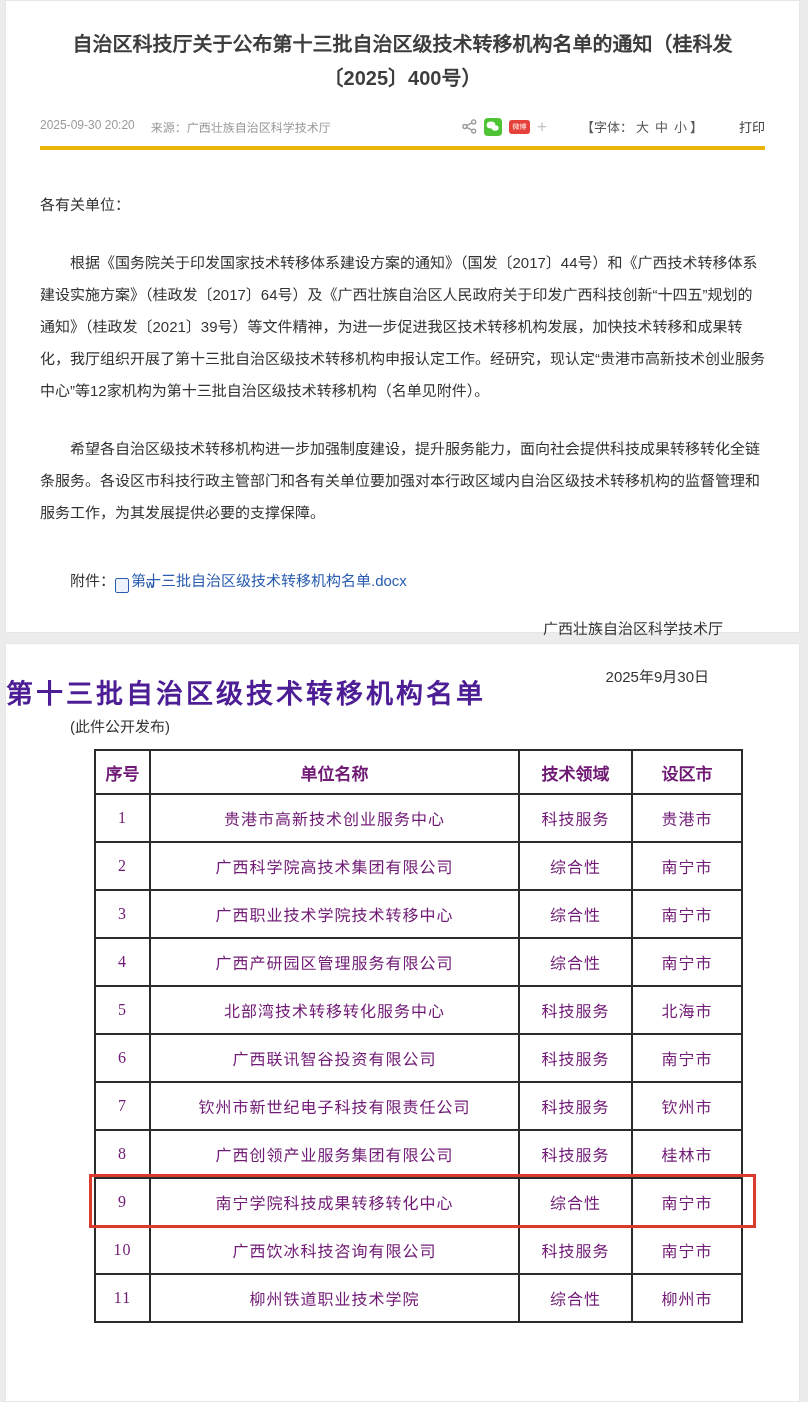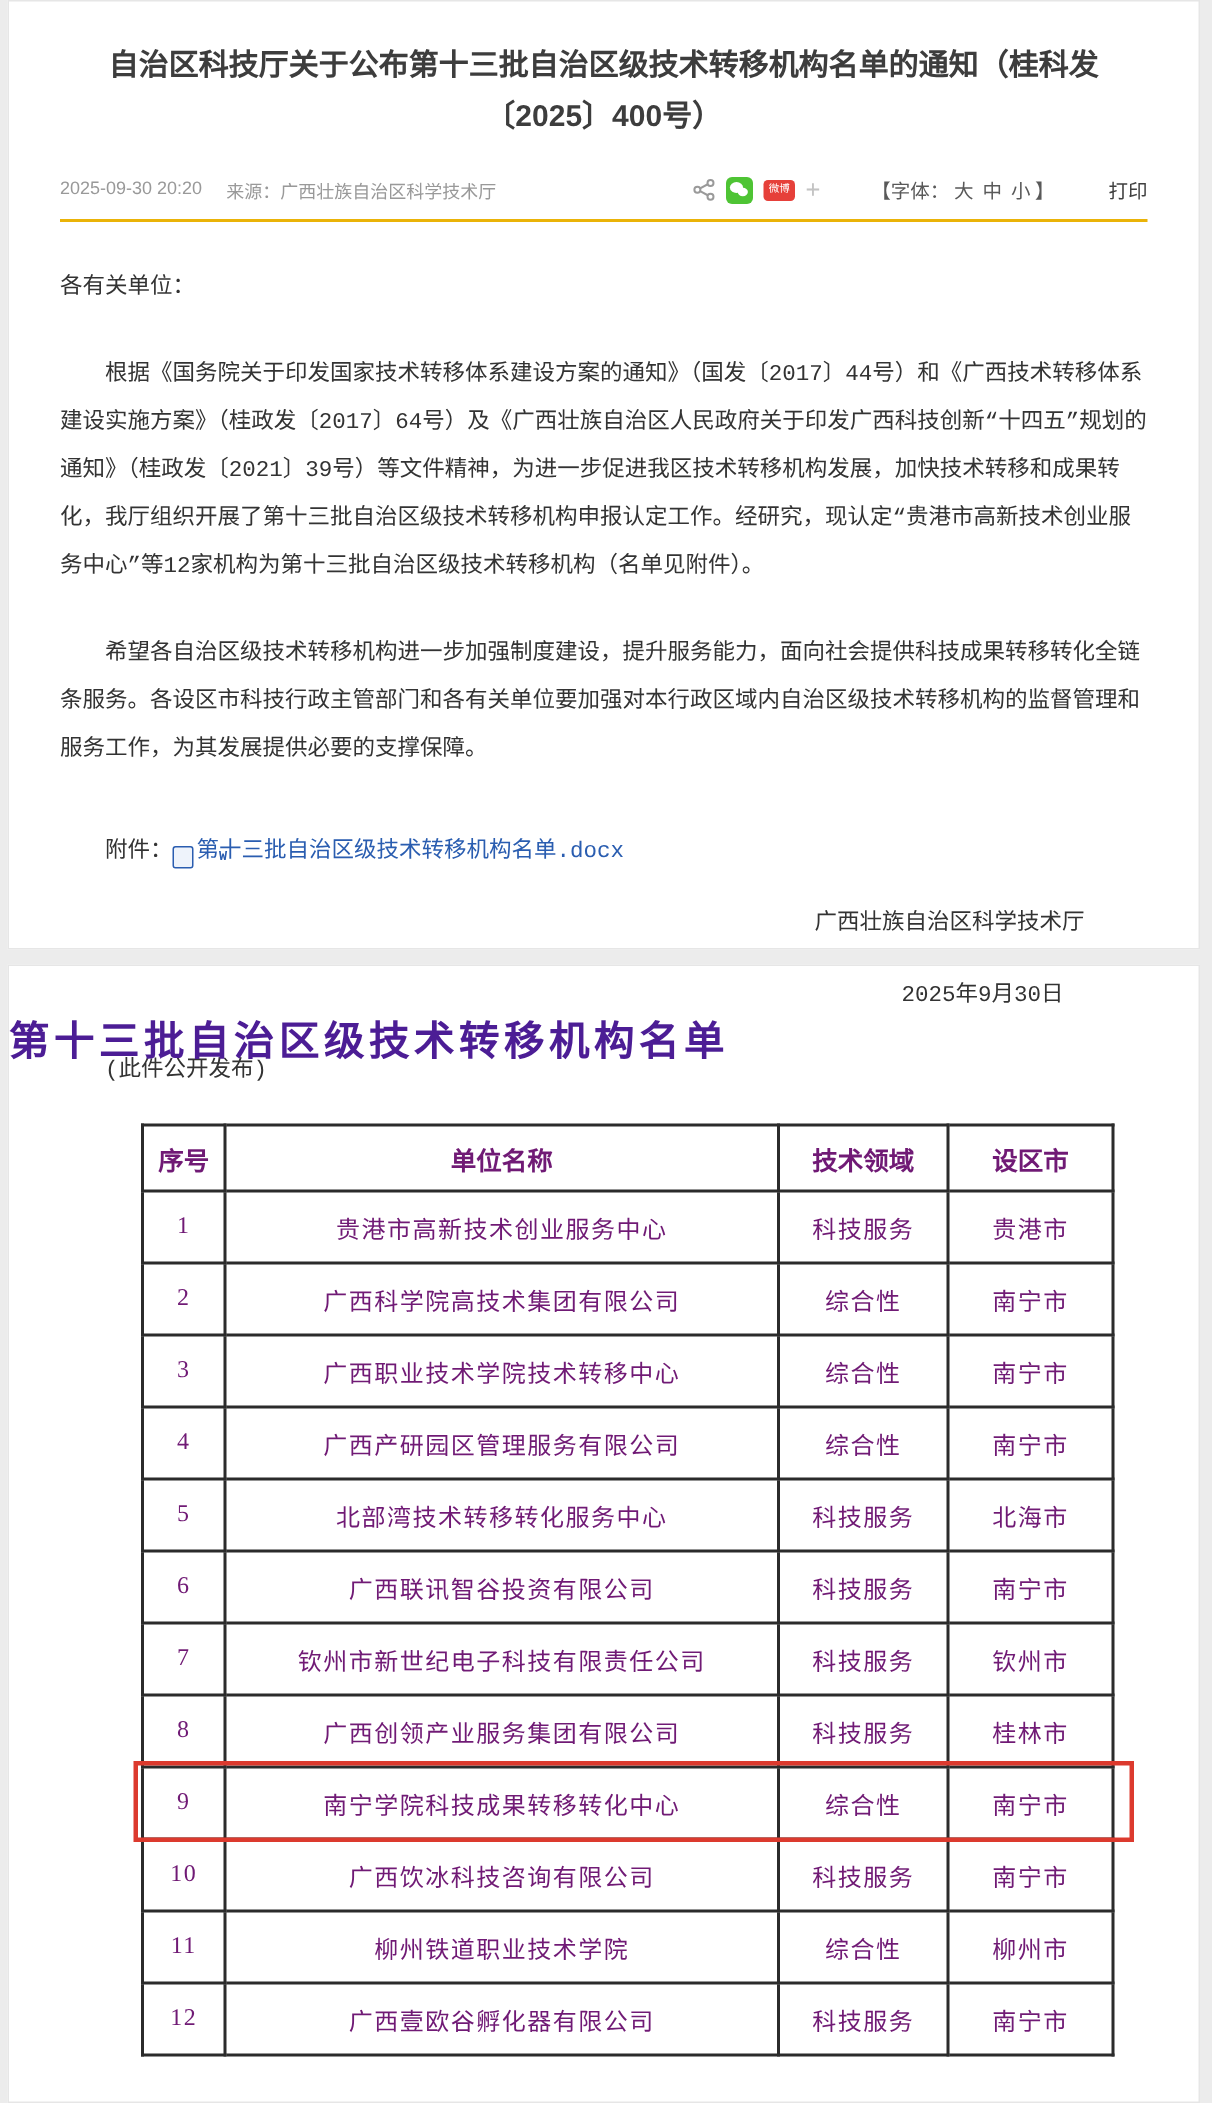--- a/index.html
+++ b/index.html
@@ -28,41 +28,41 @@
     max-width: 680px;
     margin: 0 auto;
   }
   .meta-row {
     margin-top: 22px;
     display: flex;
     align-items: center;
     font-size: 12px;
     color: #999;
     padding-bottom: 10px;
-    border-bottom: 2px solid #eab308;
+    border-bottom: 4px solid #eab308;
     gap: 25px;
   }
   .meta-left { display: flex; gap: 16px; white-space: nowrap; }
   .meta-right { margin-left: auto; display: flex; align-items: center; }
   .share-icons { display: flex; align-items: center; gap: 7px; margin-right: 34px; }
   .icon-share svg { display: block; }
   .icon-wechat {
     width: 18px; height: 18px; border-radius: 4px;
     display: inline-flex; align-items: center; justify-content: center;
   }
   .icon-weibo {
     width: 21px; height: 14px; border-radius: 3px;
     color: #fff; font-size: 7px; line-height: 14px; text-align: center;
     letter-spacing: 0;
   }
   .icon-plus { color: #c3c3c3; font-size: 17px; line-height: 14px; cursor: pointer; }
   .font-widget { color: #595959; font-size: 13px; white-space: nowrap; margin-right: 36px; }
   .font-size-opt { cursor: pointer; margin: 0 3px; }
   .print-btn { color: #404040; font-size: 13px; cursor: pointer; }
-  .article-body { padding-top: 22px; font-size: 15px; color: #333; font-family: Liberation Mono, monospace; }
+  .article-body { padding-top: 33px; font-size: 15px; color: #333; }
   .article-body p { line-height: 32px; }
   .salutation { margin-top: 6px; }
   .para { text-indent: 2em; margin-top: 26px; }
   .attachment-line { margin-top: 36px; text-indent: 2em; }
   .attach-label { color: #333; }
   .doc-icon {
     display: inline-block;
     width: 14px; height: 15px;
     border: 1px solid #2a5db0;
     border-radius: 2px;
@@ -248,25 +248,19 @@
               <td>广西饮冰科技咨询有限公司</td>
               <td>科技服务</td>
               <td>南宁市</td>
             </tr>
             <tr>
               <td>11</td>
               <td>柳州铁道职业技术学院</td>
               <td>综合性</td>
               <td>柳州市</td>
             </tr>
-            <tr>
-              <td>12</td>
-              <td>广西壹欧谷孵化器有限公司</td>
-              <td>科技服务</td>
-              <td>南宁市</td>
-            </tr>
           </tbody>
       </table>
       <div class="highlight-box" id="highlight-box" style="top: 425px; border-color: rgb(220, 58, 46);"></div>
     </div>
   </section>
 
 </div>
 
 </body></html>

